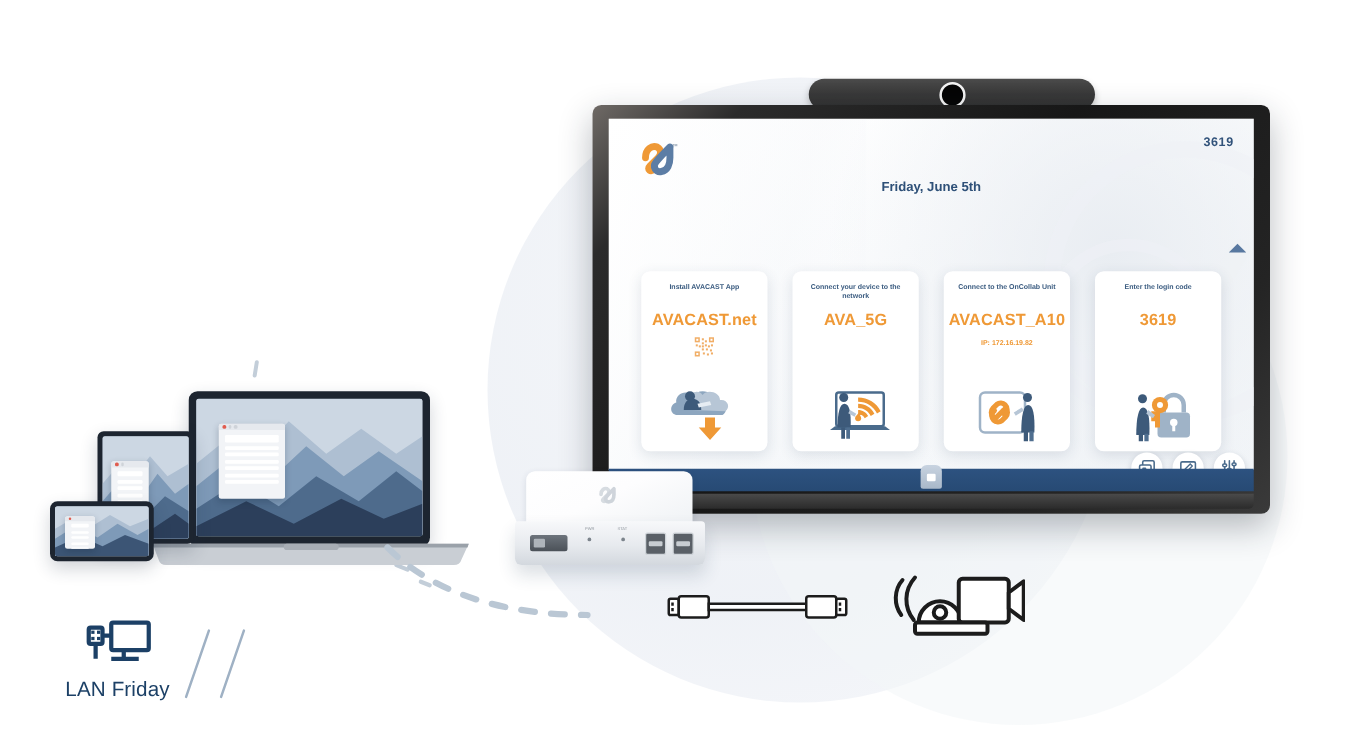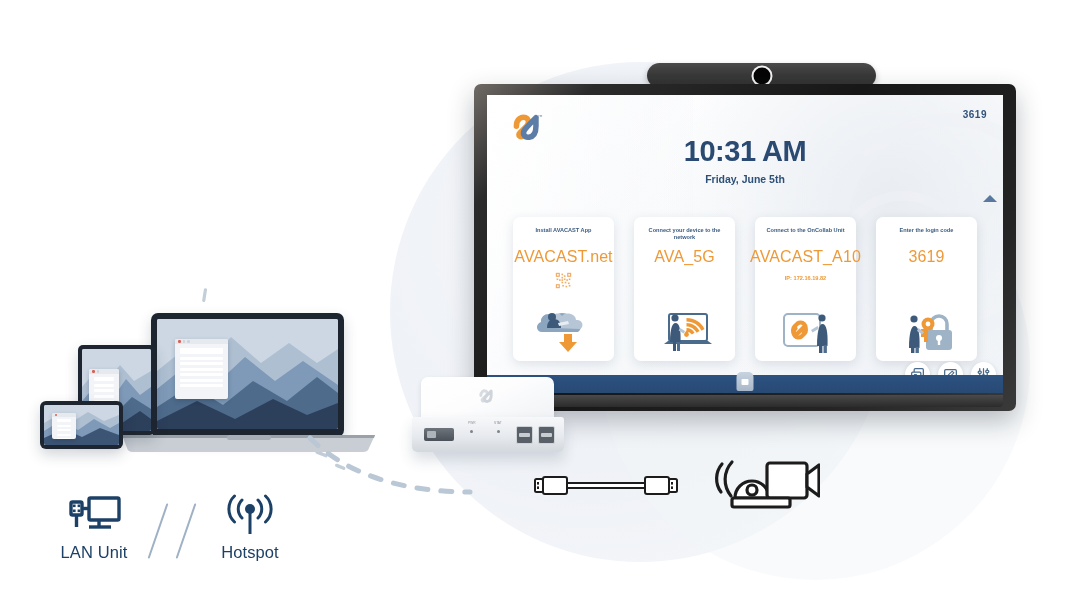--- a/index.html
+++ b/index.html
@@ -81,21 +81,21 @@
     position:absolute;left:0;right:0;top:122px;
     display:flex;justify-content:center;gap:20px;
   }
   .card{
     width:101px;height:144px;background:#fff;border-radius:7px;
     box-shadow:0 3px 11px rgba(40,60,90,.13);
     display:flex;flex-direction:column;align-items:center;
     padding:10px 5px 7px;box-sizing:border-box;
   }
   .card .ttl{font-size:5.6px;color:#3b5c80;font-weight:600;text-align:center;line-height:1.25;height:14px;}
-  .card .val{font-size:16px;color:#ef9936;font-weight:400;margin-top:7px;letter-spacing:.1px;}
+  .card .val{font-size:13px;color:#ef9936;font-weight:700;margin-top:7px;letter-spacing:.1px;}
   .card .sub{font-size:5.6px;color:#ef9936;font-weight:700;margin-top:9px;}
   .card .art{margin-top:auto;height:52px;display:flex;align-items:flex-end;justify-content:center;}
   .qr{width:17px;height:17px;margin-top:6px;opacity:.9;}
 
   
   .taskbar{
     position:absolute;left:13px;right:13px;bottom:18px;height:18px;
     background:linear-gradient(180deg,#2d5280 0%,#274a74 100%);
   }
   .home-btn{
@@ -278,21 +278,20 @@
 
       <svg class="logo" viewBox="0 0 40 34">
         <path d="M4 16 C4 8 10 4 15 6 C19 8 19 13 16 16 L8 24 C5 27 9 30 12 27" fill="none" stroke="#ef9936" stroke-width="6.5" stroke-linecap="round"></path>
         <path d="M27 6 C27 6 18 15 14 20 C10 25 14 30 19 29 C25 28 27 22 27 16 L27 7" fill="none" stroke="#5c7da5" stroke-width="6.5" stroke-linecap="round"></path>
         <text x="29" y="7" font-size="5.5" fill="#6b7f96" font-family="'Liberation Sans',sans-serif">™</text>
       </svg>
 
       <div class="room-code">3619</div>
 
       <div class="clock">
-        <div class="time">10:31 AM</div>
         <div class="date">Friday, June 5th</div>
       </div>
 
       <div class="chevron"></div>
 
       <div class="cards">
 
         <div class="card">
           <div class="ttl">Install AVACAST App</div>
           <div class="val">AVACAST.net</div>
@@ -510,39 +509,23 @@
               <path d="M17 15.5 L24 15.5"></path>
           </g>
           <g fill="#1c4066">
               <rect x="8" y="11.5" width="2.6" height="2.6"></rect>
               <rect x="12.6" y="11.5" width="2.6" height="2.6"></rect>
               <rect x="8" y="16.5" width="2.6" height="2.6"></rect>
               <rect x="12.6" y="16.5" width="2.6" height="2.6"></rect>
             </g>
         </svg>
       </div>
-      <div class="conn-lbl">LAN Unit</div>
+      <div class="conn-lbl">LAN Friday</div>
     </div>
 
     <div class="slash"></div>
 
 
     <div class="slash"></div>
 
-    <div class="conn-item">
-      <div class="conn-ico">
-        <svg width="56" height="46" viewBox="0 0 56 46">
-          <g fill="none" stroke="#1c4066" stroke-width="3" stroke-linecap="round">
-            <path d="M20 8 C15 13 15 21 20 26"></path>
-            <path d="M12.5 4 C5 11 5 23 12.5 30"></path>
-            <path d="M4.5 1 C-4 11 -4 23 4.5 33" opacity="0"></path>
-            <path d="M36 8 C41 13 41 21 36 26"></path>
-            <path d="M43.5 4 C51 11 51 23 43.5 30"></path>
-          </g>
-          <circle cx="28" cy="17" r="5" fill="#1c4066"></circle>
-          <rect x="26.5" y="20" width="3" height="22" fill="#1c4066"></rect>
-        </svg>
-      </div>
-      <div class="conn-lbl">Hotspot</div>
-    </div>
   </div>
 
 </div>
 
 </body></html>

